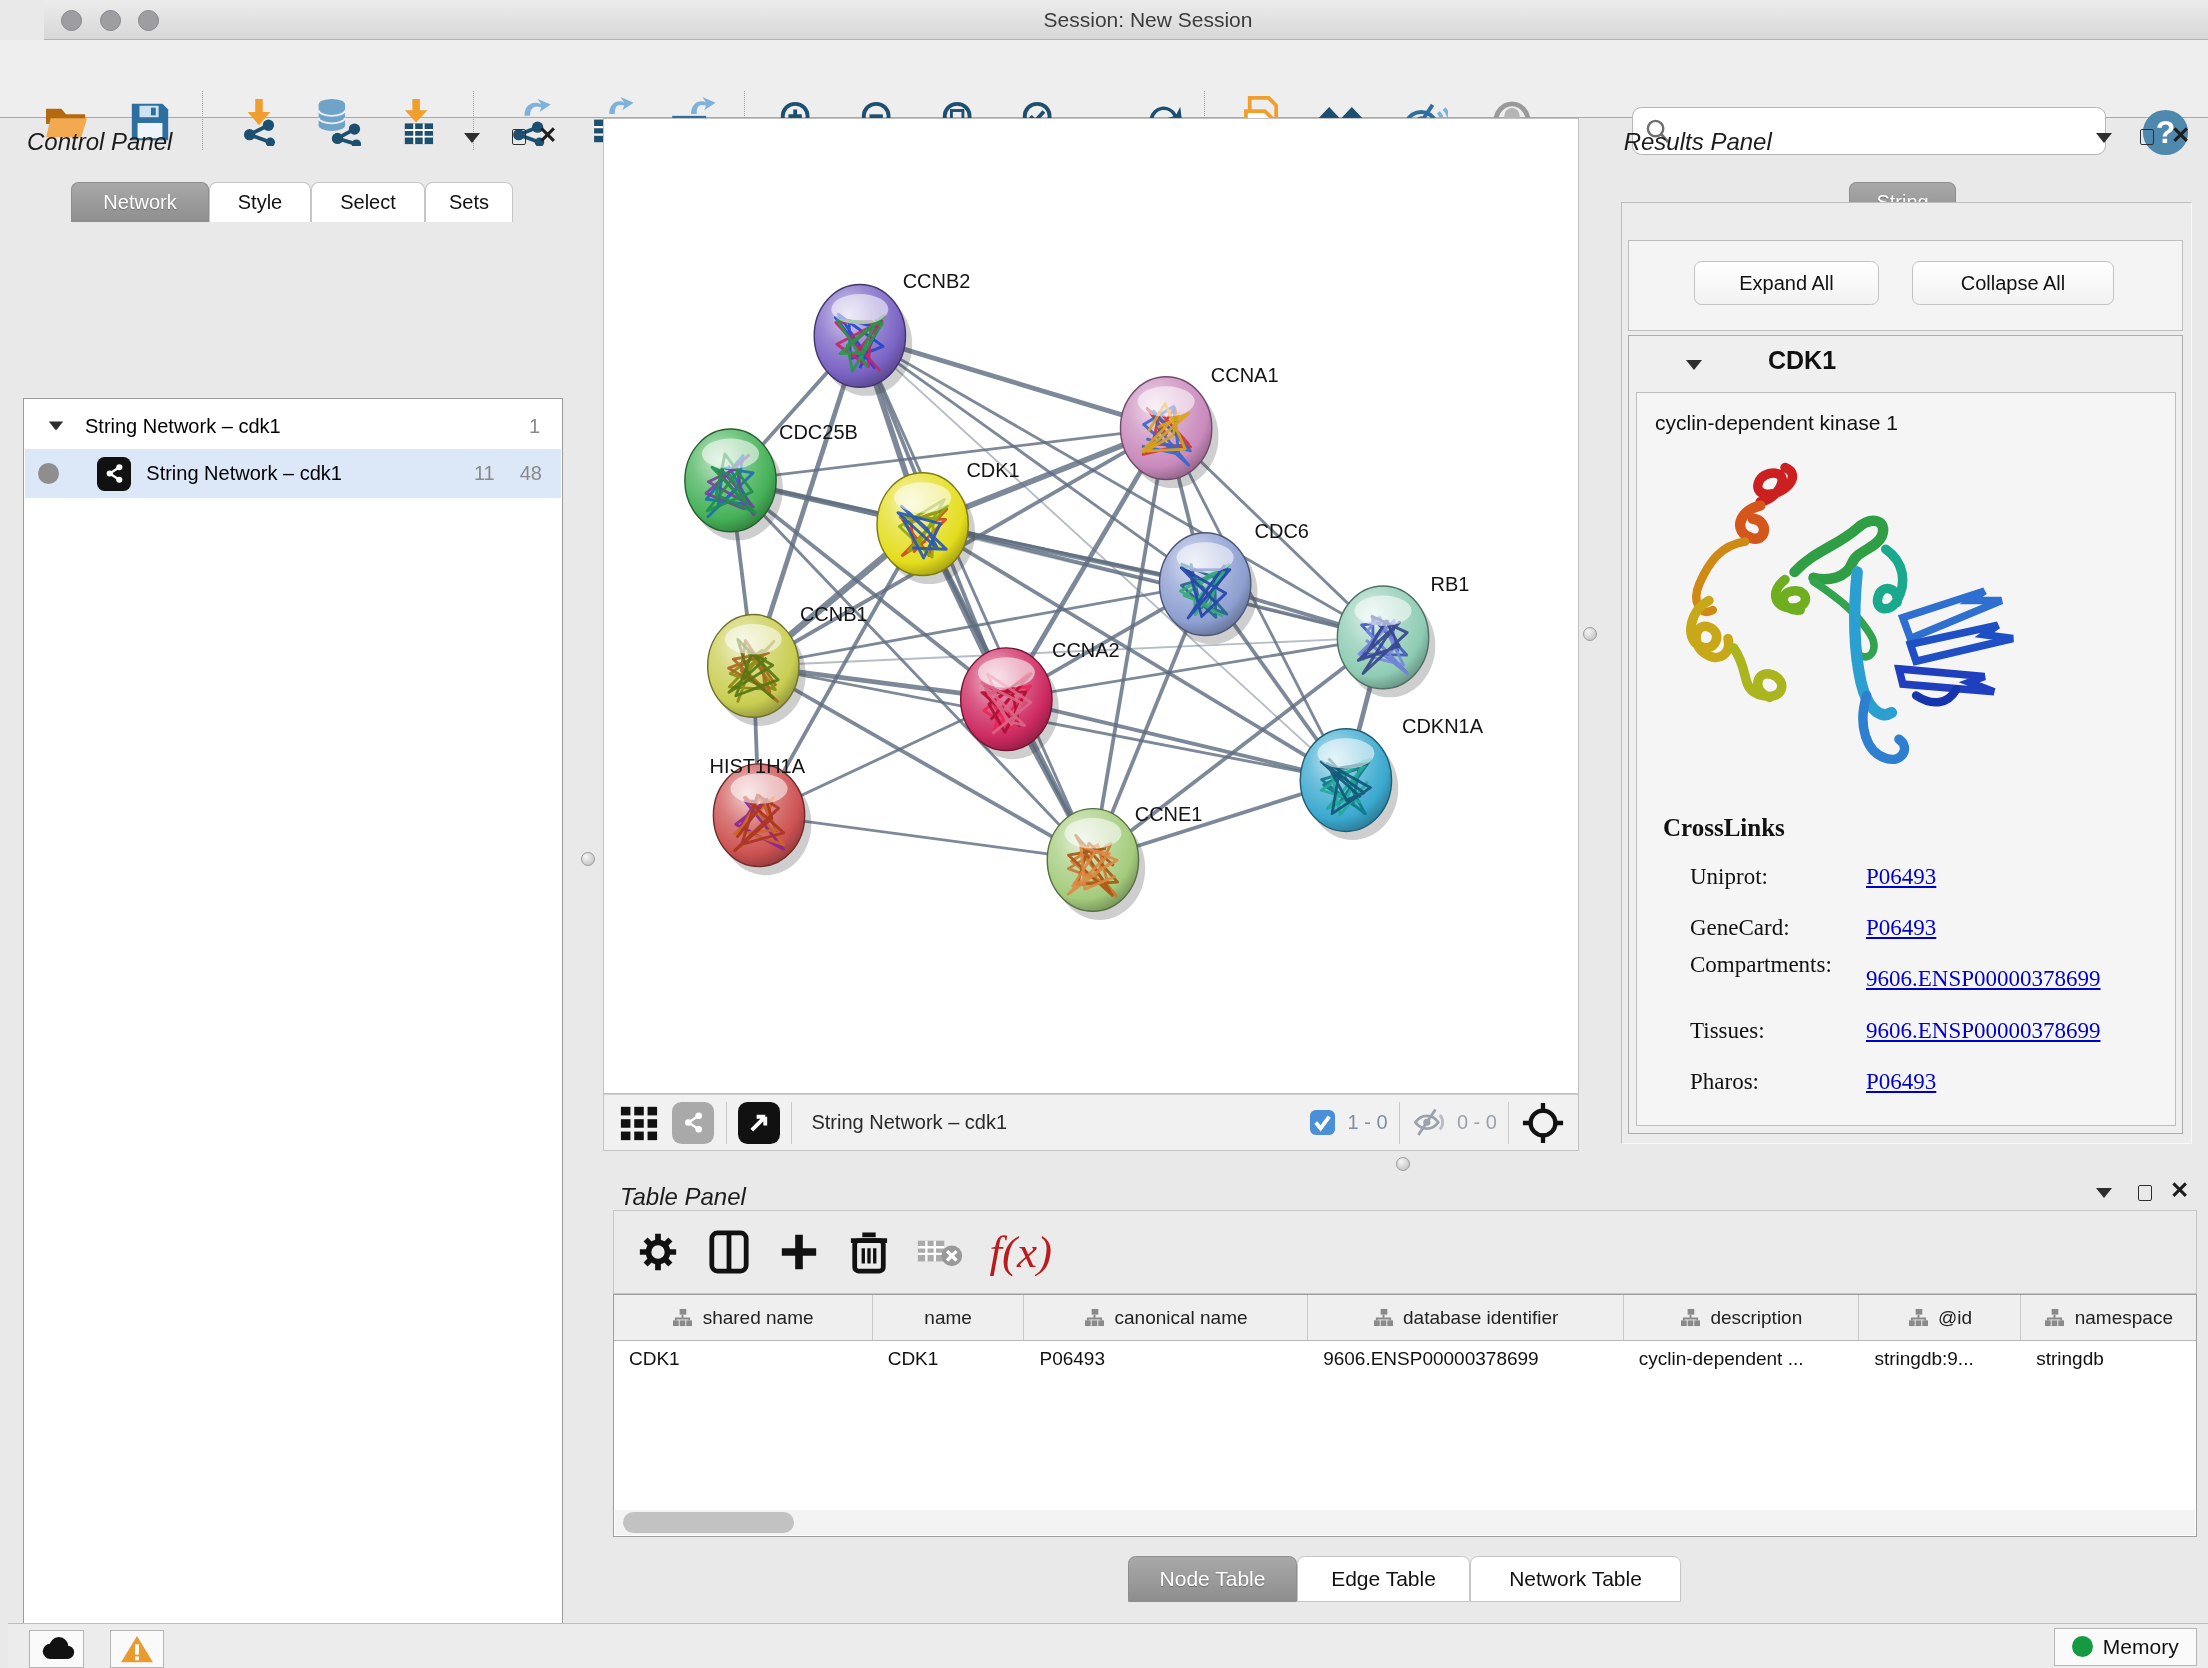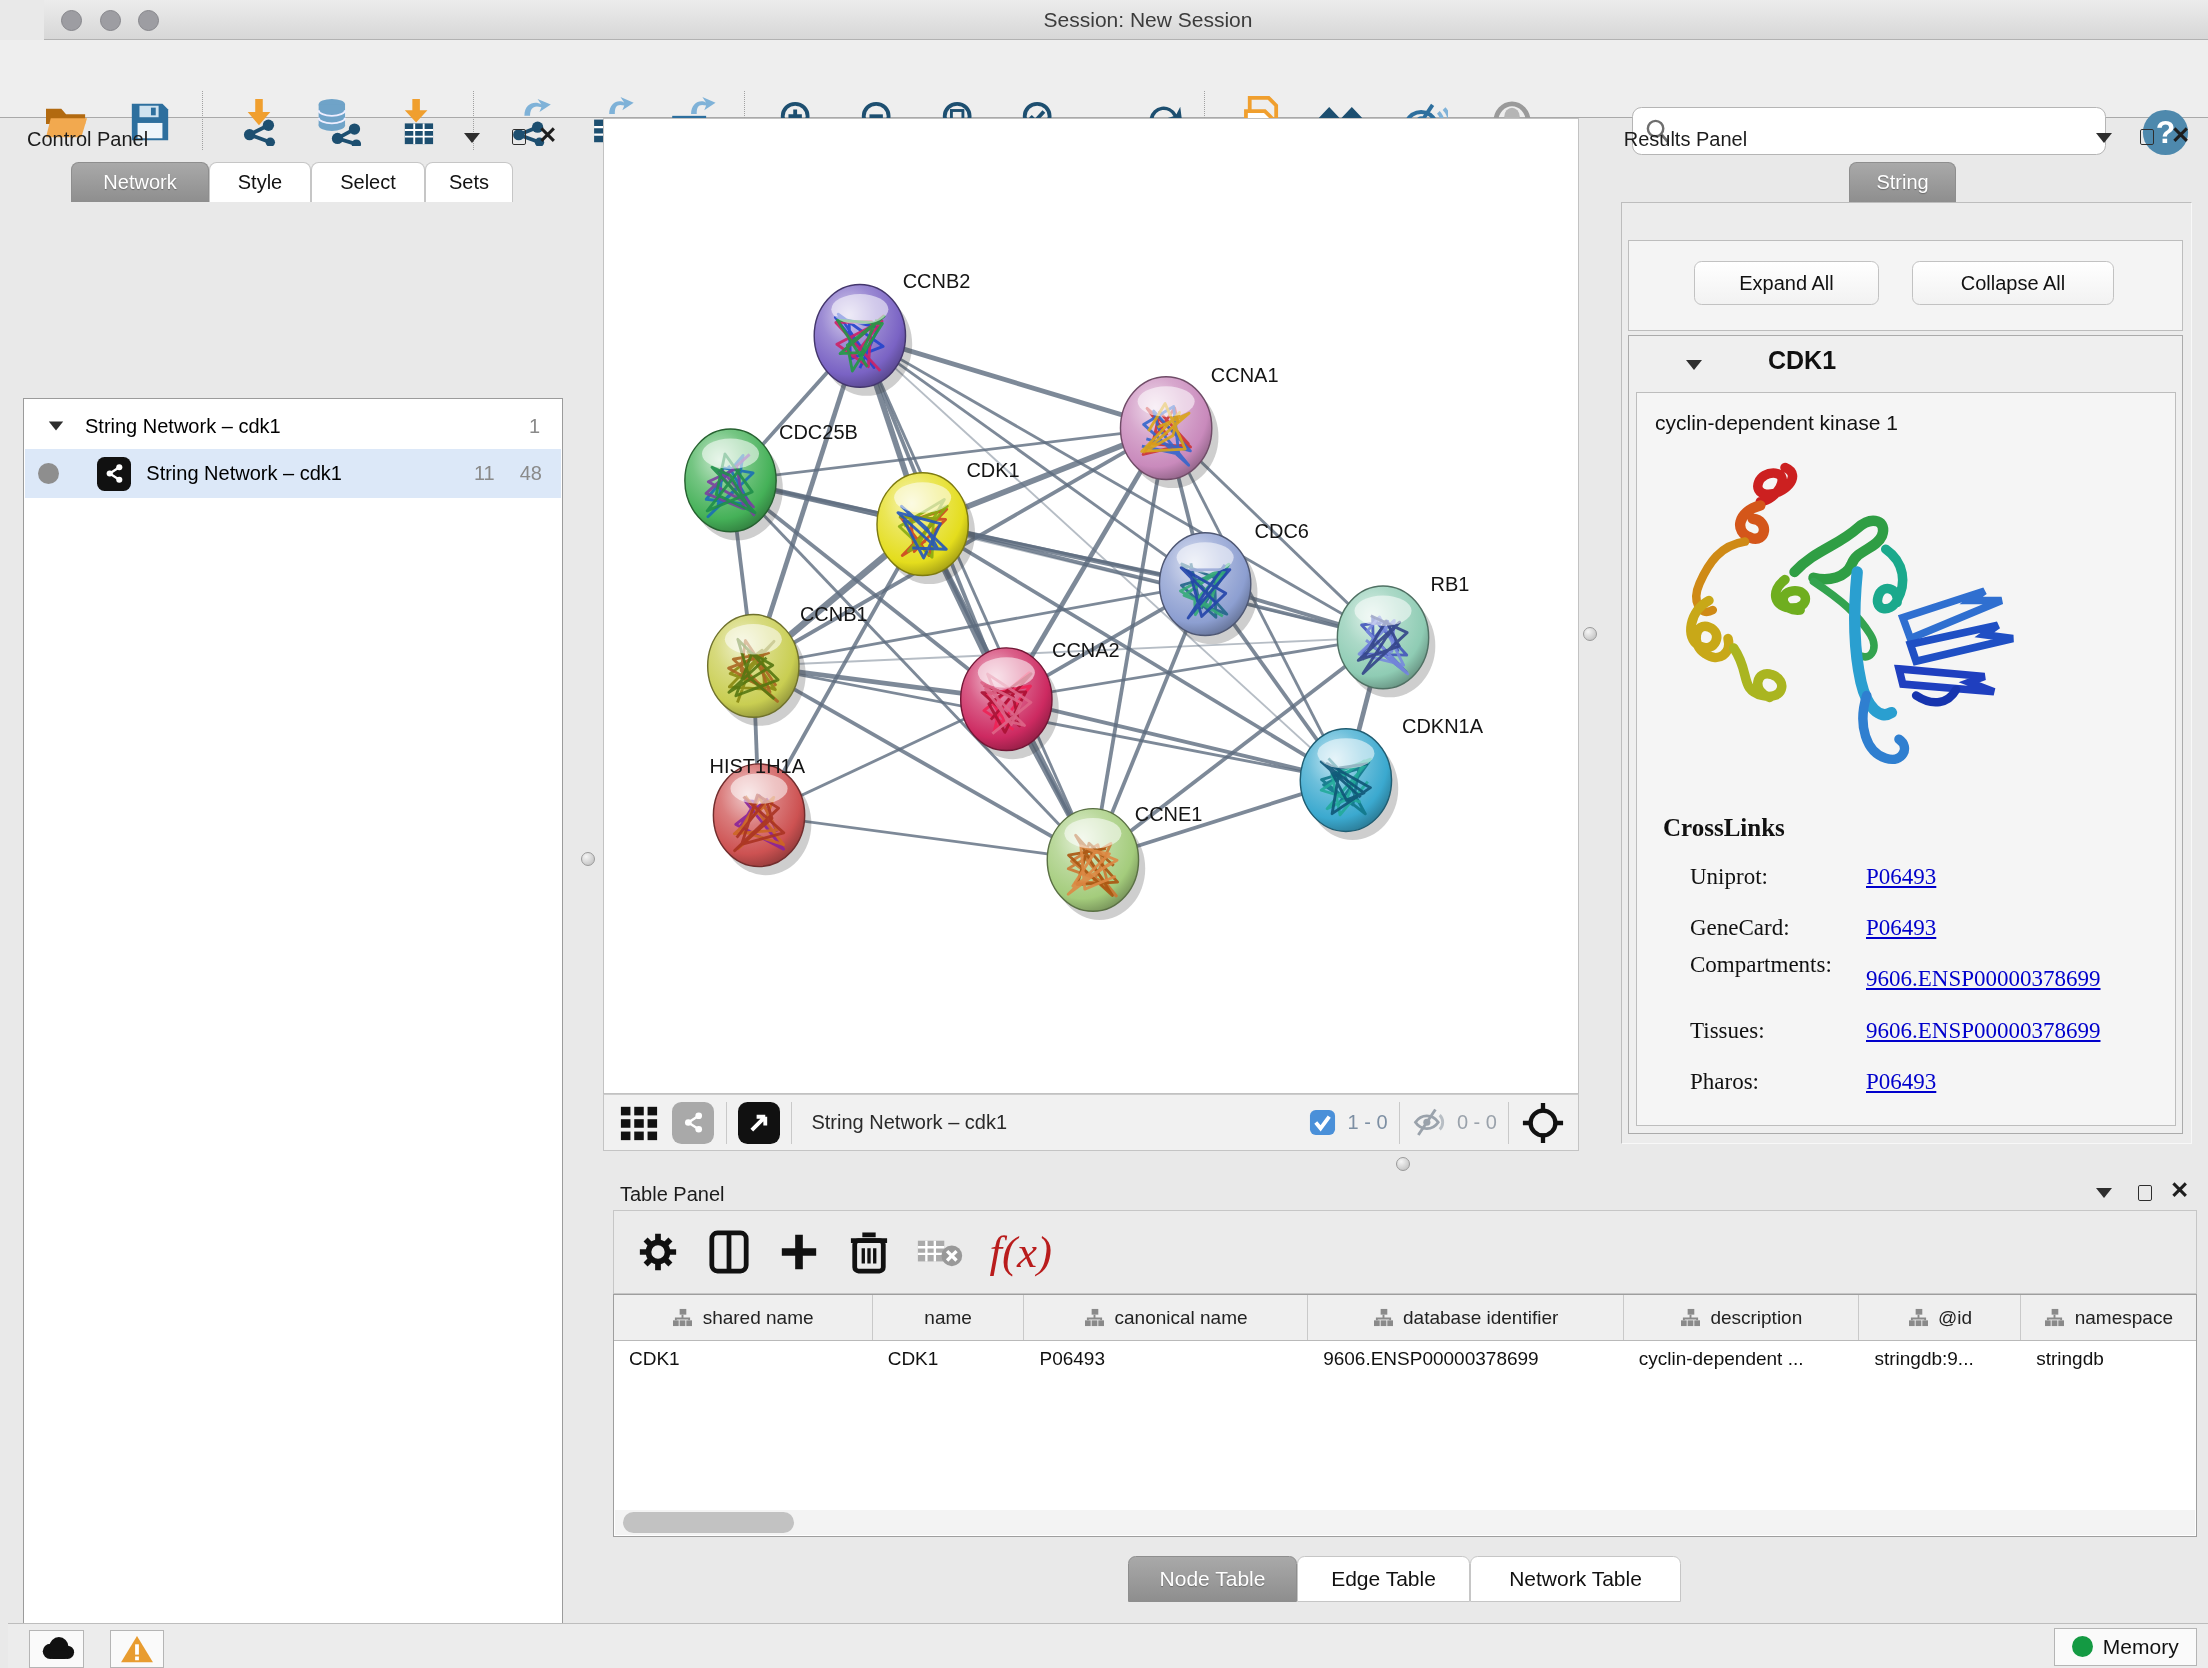--- a/index.html
+++ b/index.html
@@ -16,28 +16,28 @@
 
   
   .toolbar { left:0; top:40px; width:2208px; height:78px; background:#eeeeee; border-bottom:1px solid #a9a9a9; }
   .tbtn { top:55px; width:53px; height:53px; margin-left:-27px; display:flex; align-items:center; justify-content:center; }
   .tsep { top:51px; width:0; height:59px; border-left:1.9px dotted #a0a0a0; }
   .searchbox { left:1632px; top:67px; width:474px; height:48px; background:#fff; border:1px solid #b5b5b5;
     border-radius:9.5px; display:flex; align-items:center; padding-left:11.4px; }
   .searchbox input { border:none; outline:none; font-size:20px; width:418px; background:transparent; color:#333; }
 
   
-  .panel-title { font-size:20px; color:#1c1c1c; }
+  .panel-title { font-size:24px; color:#1c1c1c;font-style:italic; }
   .tri-down { display:inline-block; width:0; height:0; border-left:8.6px solid transparent;
     border-right:8.6px solid transparent; border-top:10.5px solid #2e2e2e; }
   .sq-icon { display:inline-block; width:14.3px; height:16px; border:1.9px solid #2e2e2e; border-radius:1.9px; }
   .x-icon { font-size:23px; font-weight:bold; color:#1e1e1e; line-height:19px; }
   .tab { height:40px; background:#fff; border:1px solid #c6c6c6; border-bottom:none;
     border-radius:7.6px 7.6px 0 0; display:flex; align-items:center; justify-content:center;
-    font-size:20px; color:#111; }
+    font-size:20px; color:#111;margin-top:20px; }
   .tab.sel { background:linear-gradient(#a9a9a9,#8e8e8e); color:#fff; text-shadow:0 1px 1px rgba(0,0,0,.3); border-color:#8e8e8e; }
 
   
   .cp-listbox { left:23px; top:280px; width:540px; height:1280px; background:#fff; border:1.9px solid #9b9b9b; }
   .cp-row1 { left:25px; top:285px; width:536px; height:46px; display:flex; align-items:center; font-size:20px; }
   .cp-row2 { left:25px; top:331px; width:536px; height:49px; background:#dce8f8; display:flex; align-items:center; font-size:20px; }
   .gray { color:#8a8a8a; }
   .share-badge { width:34px; height:34px; background:#111; border-radius:7.6px; display:flex; align-items:center; justify-content:center; }
 
   

